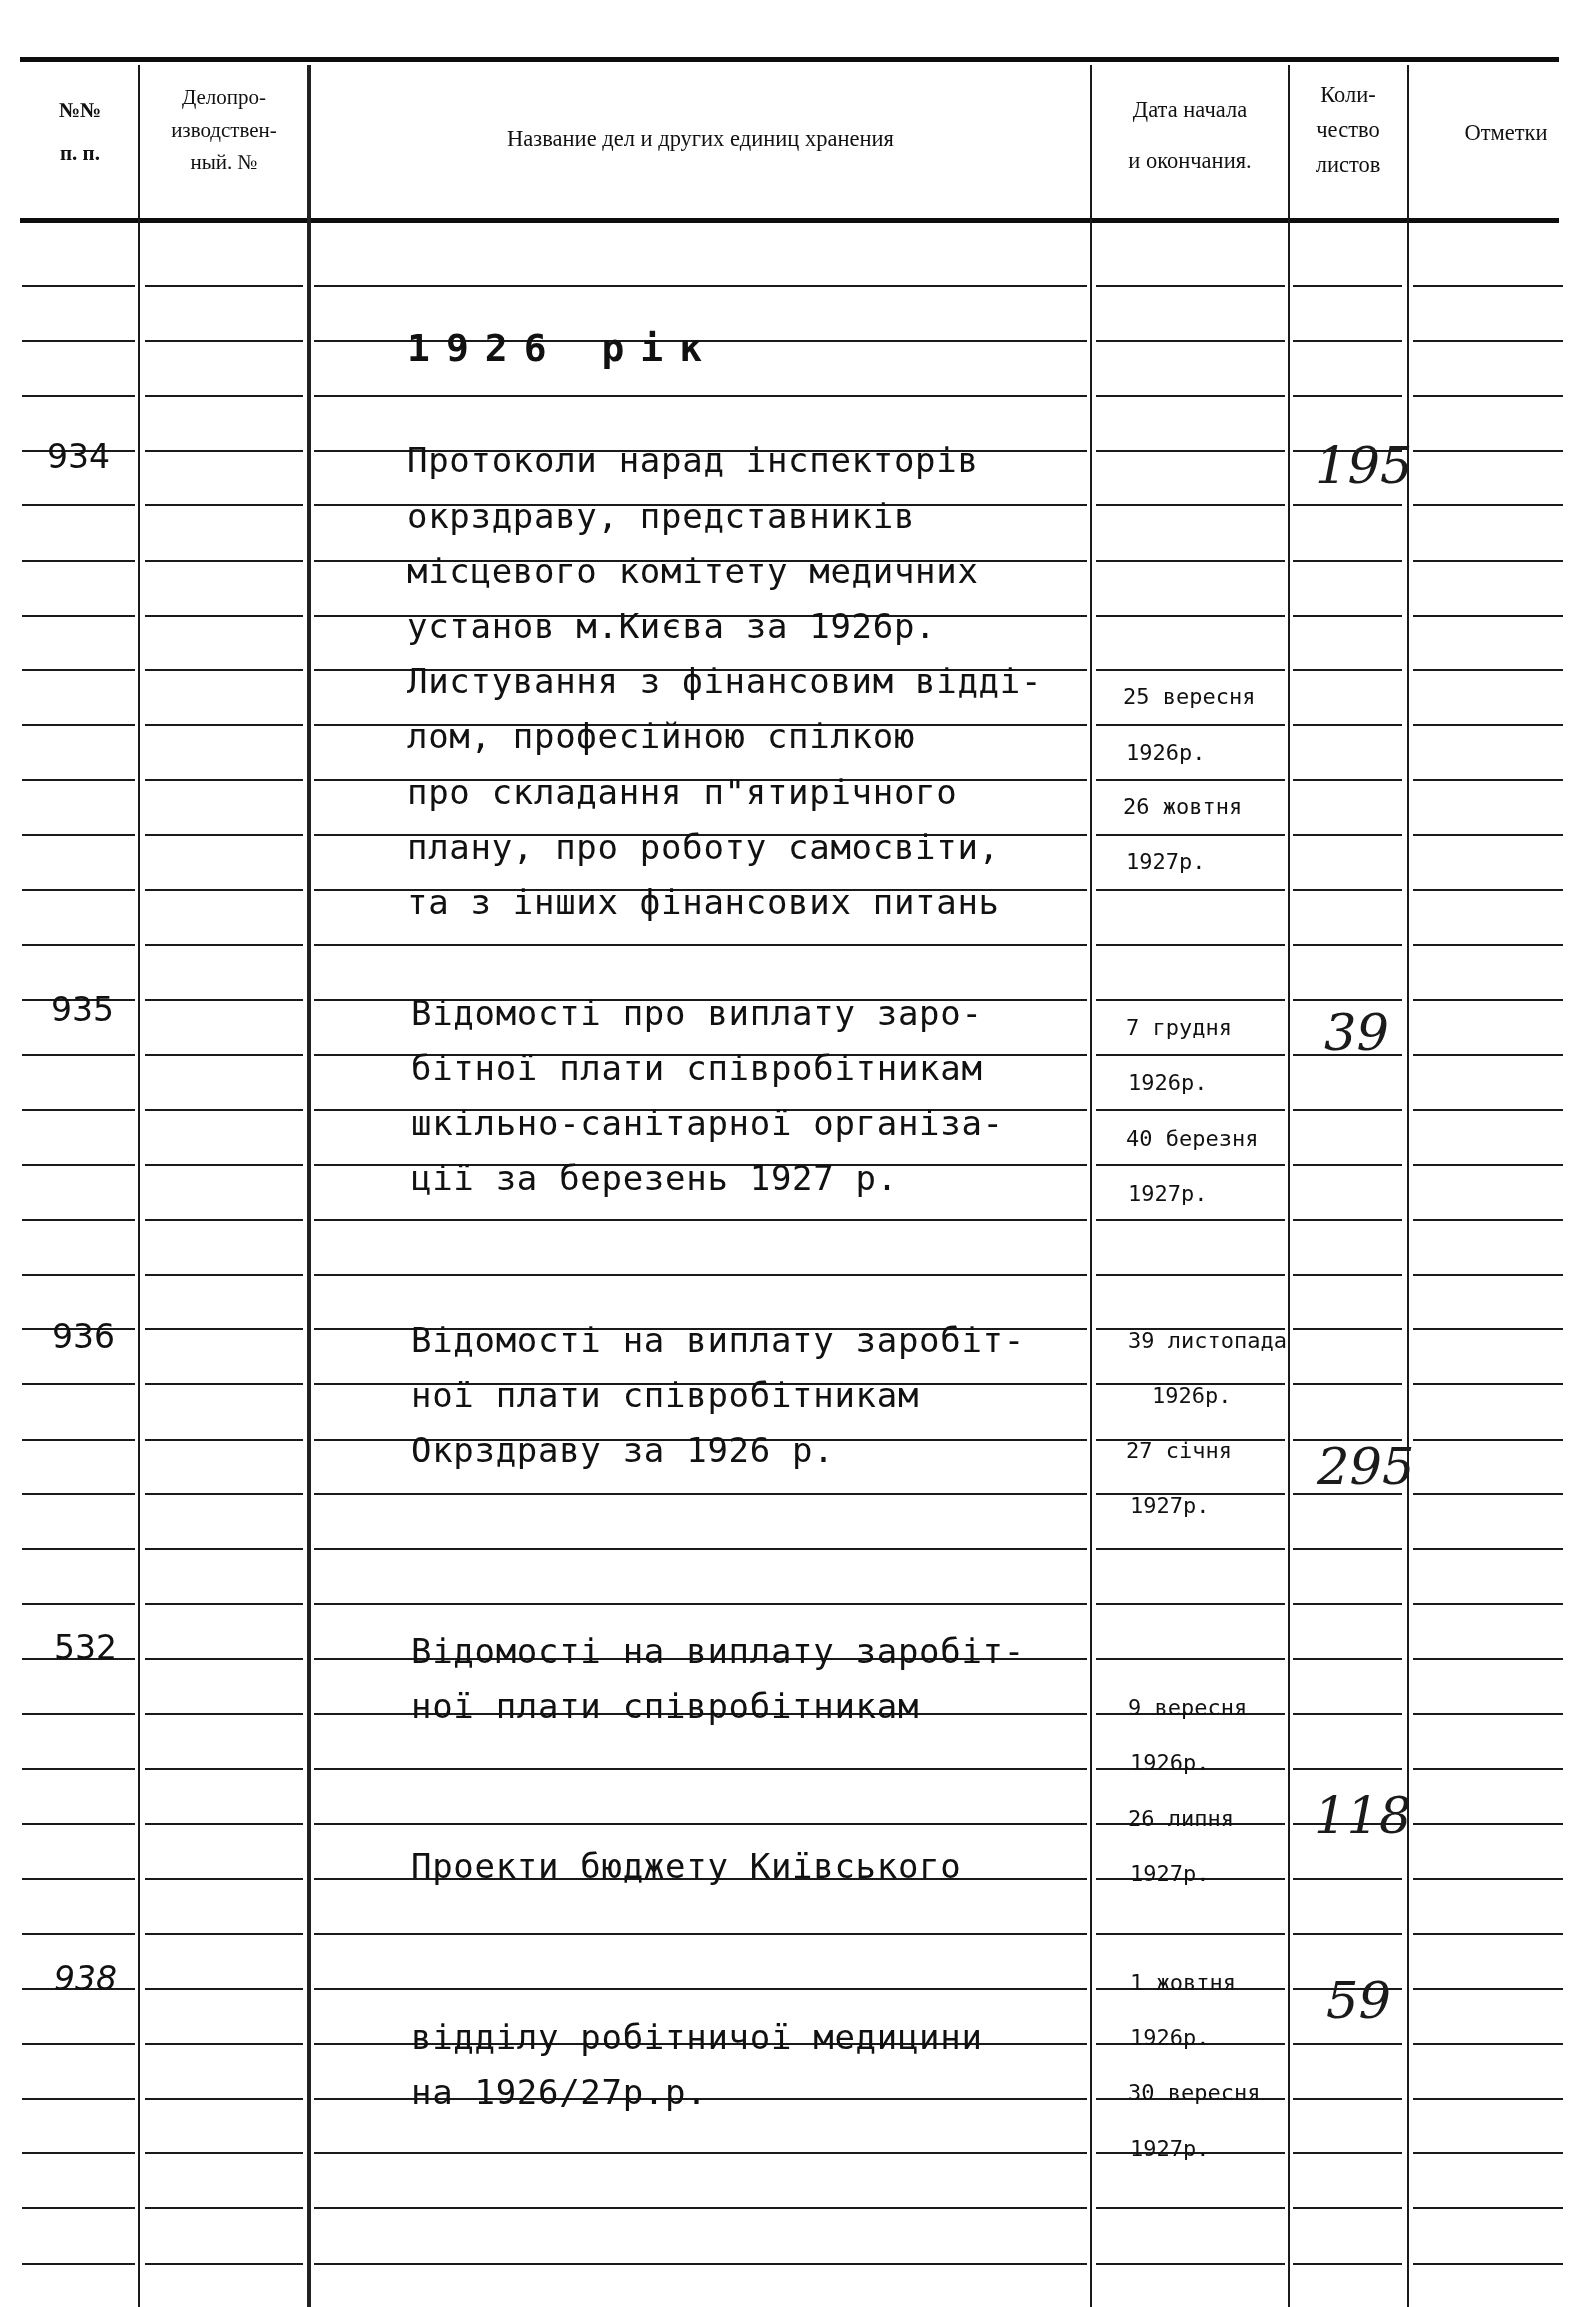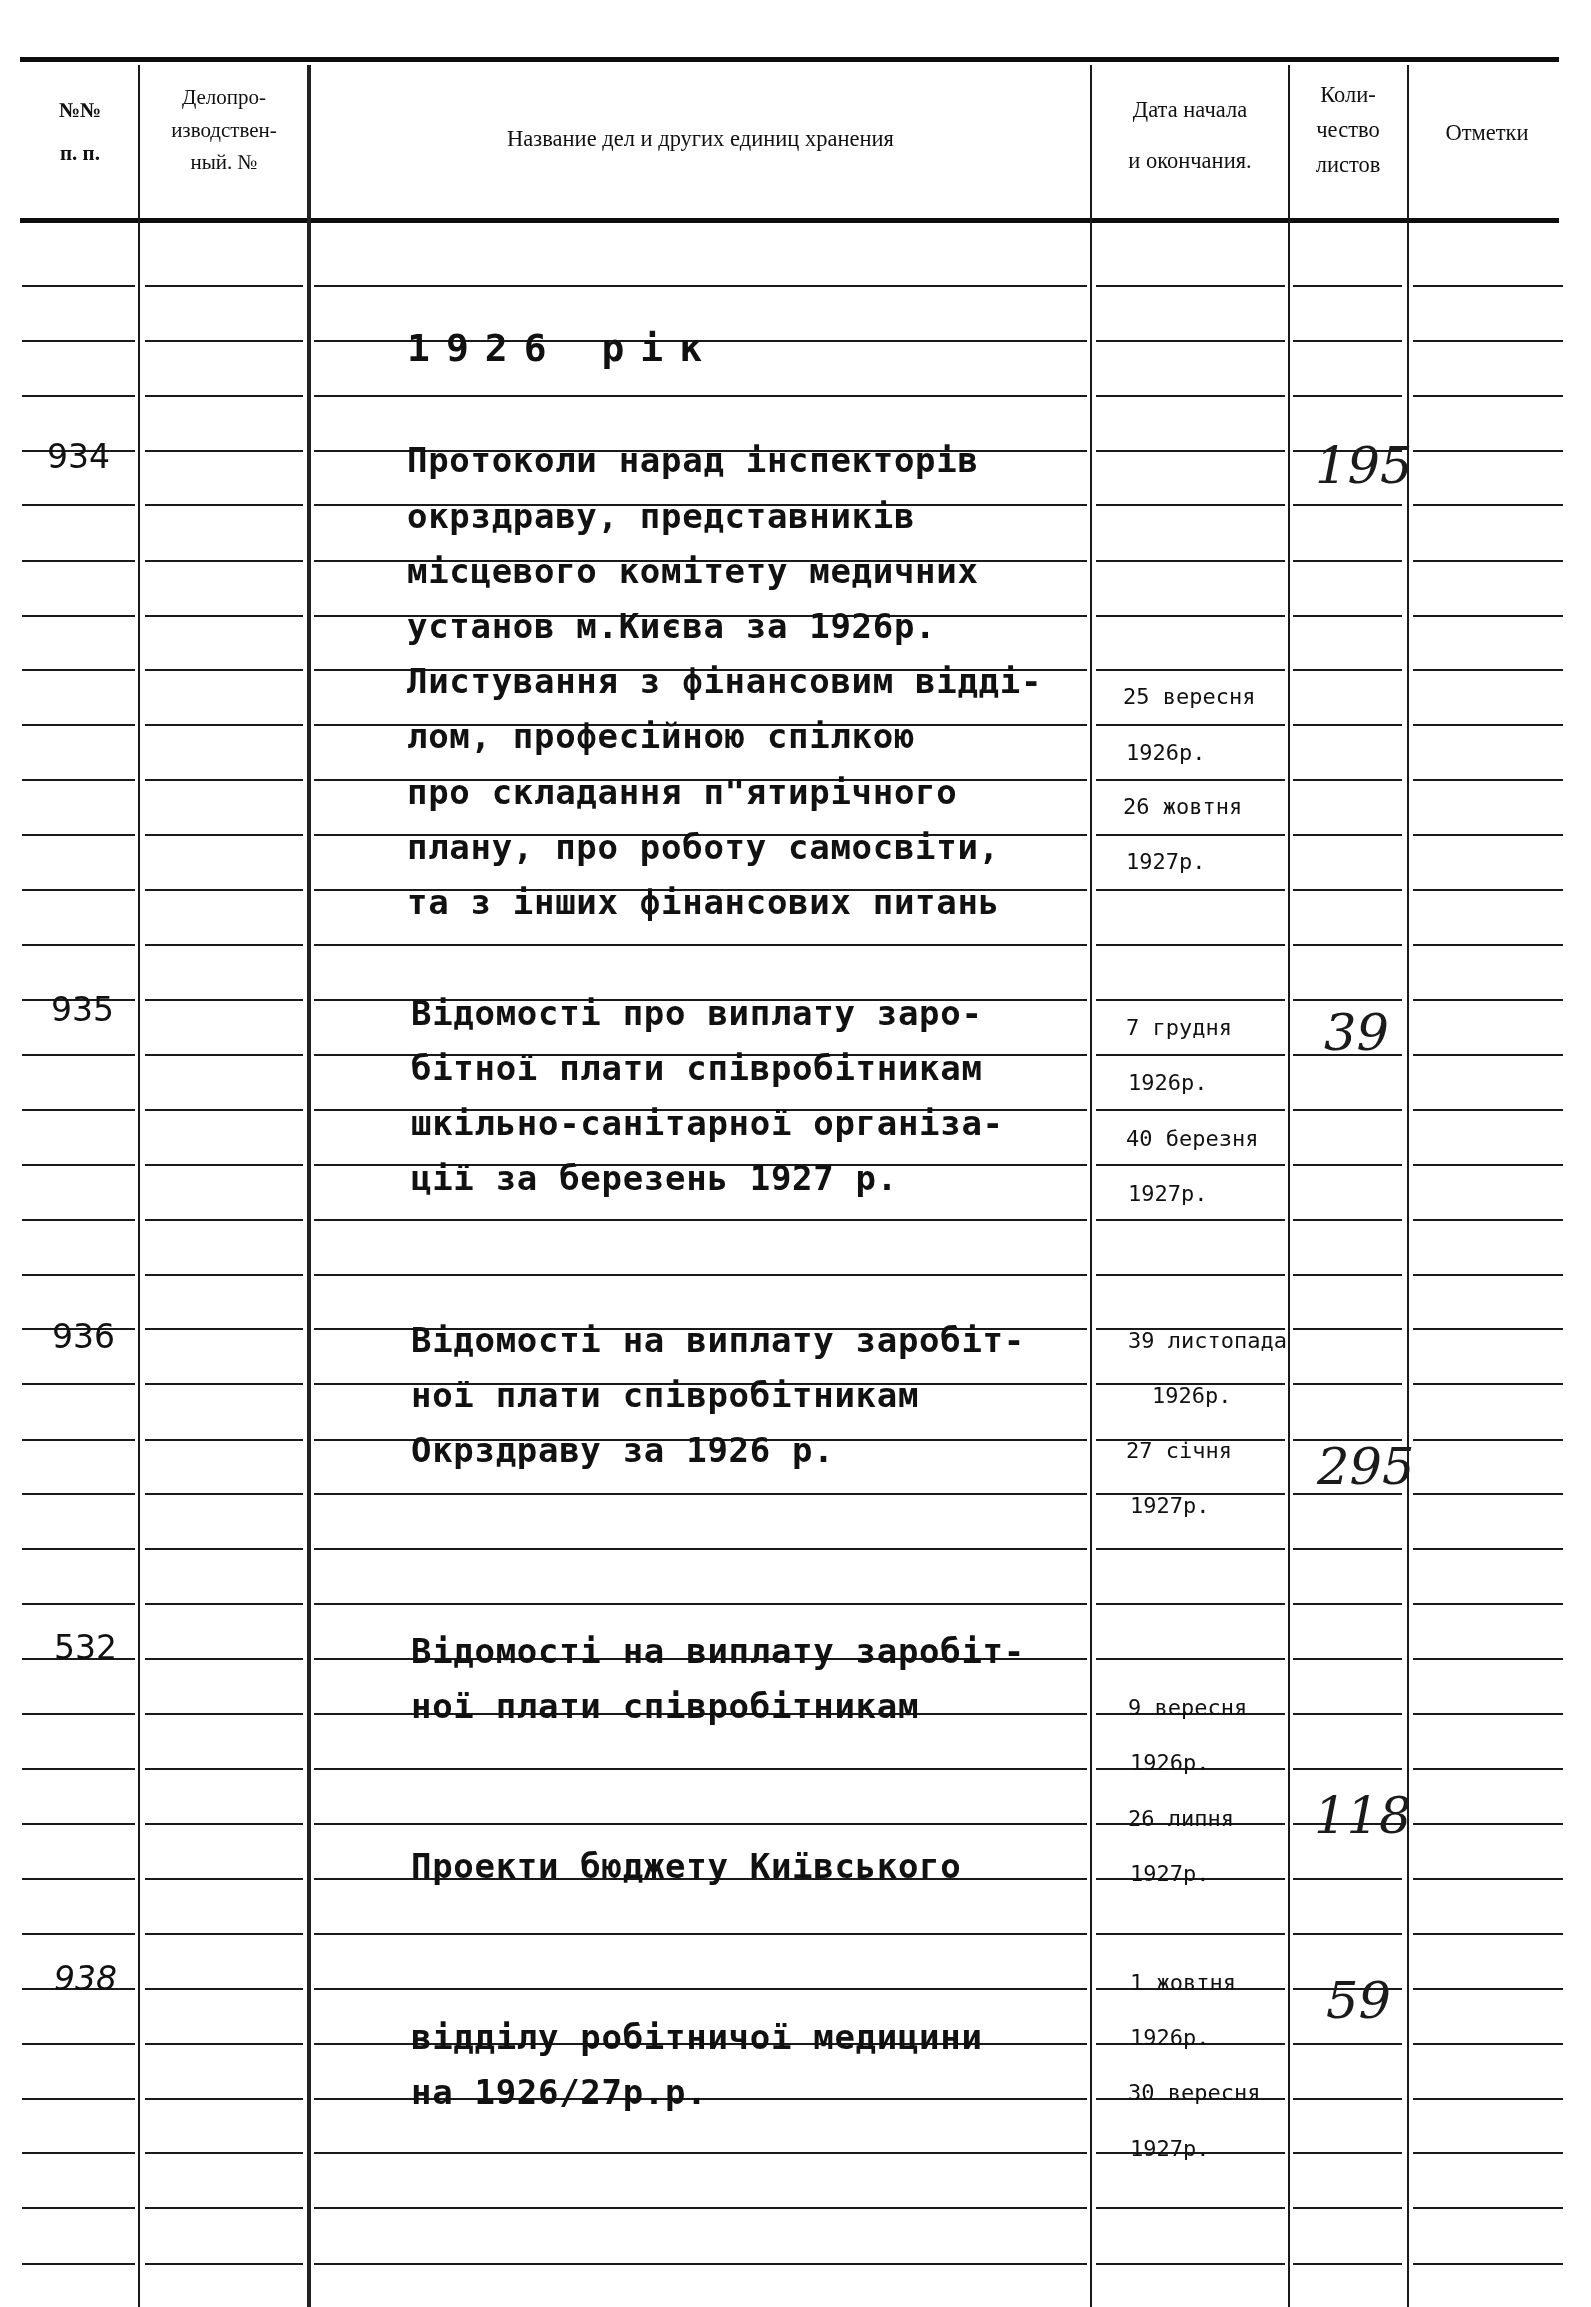--- a/index.html
+++ b/index.html
@@ -6,21 +6,21 @@
   body { width:1591px; height:2307px; position:relative; overflow:hidden;
          font-family:"DejaVu Sans Mono","Liberation Mono",monospace; color:#111; }
   .hline { position:absolute; height:2.2px; background:#1a1a1a; }
   .thick { height:5.1px; background:#0d0d0d; }
   .vline { position:absolute; width:2.2px; background:#1a1a1a; top:65px; bottom:0; }
   .vline.heavy { width:3.6px; background:#222; }
   .hdr { position:absolute; font-family:"Liberation Serif","DejaVu Serif",serif;
          text-align:center; color:#111; line-height:1.55; }
   .hdr.small { font-size:21px; }
   .hdr.mid { font-size:22.5px; }
-  .txt { position:absolute; font-size:34px; font-weight:bold; white-space:nowrap;
+  .txt { position:absolute; font-size:34px; font-weight:normal; white-space:nowrap;
          letter-spacing:0.7px; line-height:41px; }
   .num { position:absolute; font-family:"DejaVu Sans","Liberation Sans",sans-serif;
          font-size:33px; white-space:nowrap; }
   .date { position:absolute; font-size:22px; font-weight:normal; white-space:nowrap; line-height:41px; }
   .hand { position:absolute; font-family:"DejaVu Serif","Liberation Serif",serif;
           font-style:italic; font-size:51px; color:#1b1b1b; white-space:nowrap; }
   .yearhead { position:absolute; font-size:38px; font-weight:bold; letter-spacing:16px; white-space:nowrap; }
 </style>
 </head>
 <body>
@@ -276,21 +276,21 @@
   </div>
   <div class="hdr mid" style="left:1092px; width:196px; top:93px;">
     <div>Дата начала</div>
     <div style="margin-top:16px;">и окончания.</div>
   </div>
   <div class="hdr mid" style="left:1290px; width:116px; top:78px;">
     <div>Коли-</div>
     <div>чество</div>
     <div>листов</div>
   </div>
-  <div class="hdr mid" style="left:1409px; width:156px; top:116px;">
+  <div class="hdr mid" style="left:1409px; width:156px; top:116px;padding-left:19px;">
     <div>Отметки</div>
   </div>
 </div>
 
 <div class="yearhead" style="left:407px; top:326px;">1926 рік</div>
 
 <div>
   <div class="num" style="left:47px; top:437px;">934</div>
   <div>
     <div class="txt" style="left:407px; top:440px;">Протоколи нарад інспекторів</div>

